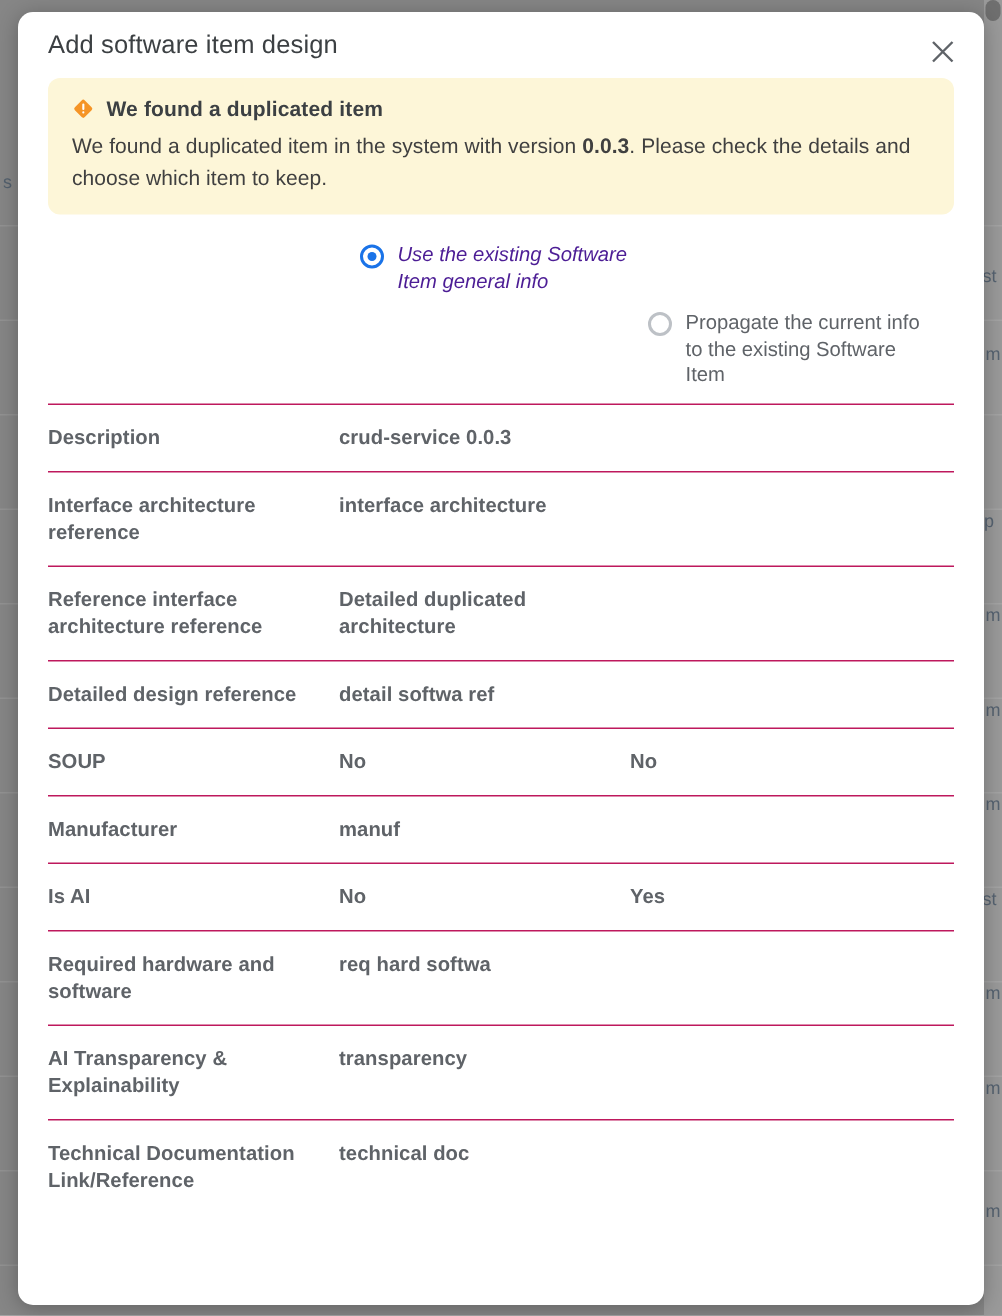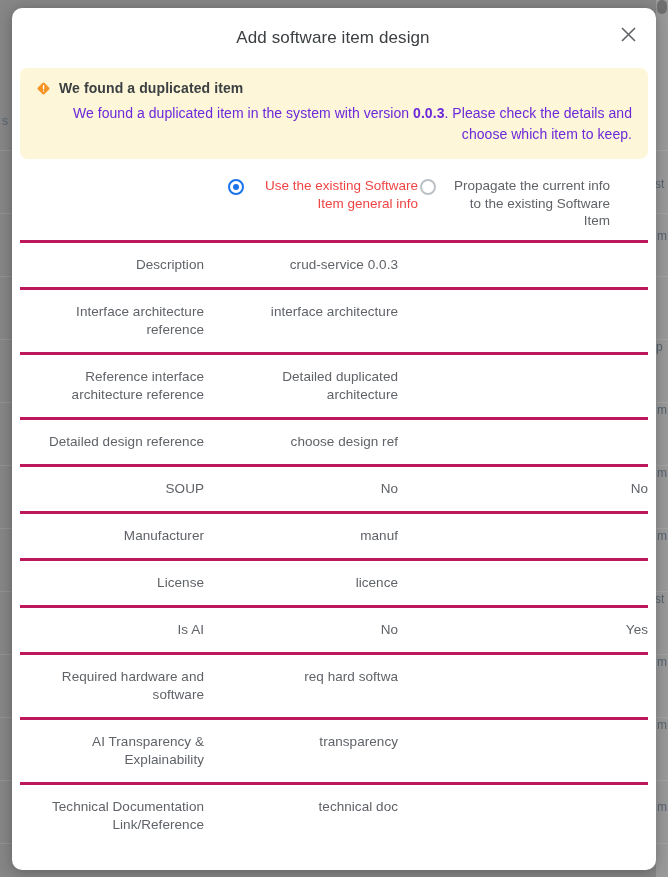--- a/index.html
+++ b/index.html
@@ -44,41 +44,41 @@
     width: 644px; height: 862px;
     background: #ffffff;
     border-radius: 10px;
     box-shadow: 0 2px 14px rgba(0,0,0,.28);
     overflow: hidden;
   }
 
   
   .modal-header {
     position: relative;
-    height: 60px;
+    height: 44px;
     padding: 0 22px 0 20px;
-    display: flex; align-items: center; justify-content: center;
+    display: flex; align-items: center;
   }
   .modal-title {
     font-size: 17px;
     color: #3c4043;
     font-weight: 400;
     letter-spacing: .1px;
   }
   .close-btn {
     position: absolute; right: 12px; top: 10px;
     width: 32px; height: 32px;
     display: flex; align-items: center; justify-content: center;
     cursor: pointer; border-radius: 50%;
     color: #5f6368;
   }
   .close-btn svg { display: block; }
 
   
-  .modal-body { padding: 0 8px; text-align: right; }
+  .modal-body { padding: 0 20px; }
 
   
   .warn-banner {
     background: #fdf6d8;
     border-radius: 8px;
     padding: 12px 16px 14px 16px;
     margin: 0 0 0 0;
   }
   .warn-title-row {
     display: flex; align-items: center; gap: 8px;
@@ -87,62 +87,62 @@
   .warn-diamond {
     width: 15px; height: 15px;
     flex: 0 0 15px;
     position: relative;
   }
   .warn-title {
     font-size: 14px; font-weight: 700; color: #3c4043;
     letter-spacing: .1px;
   }
   .warn-text {
-    font-size: 14px; color: #6d28d9; line-height: 21px;
+    font-size: 14px; color: #404040; line-height: 21px;
     letter-spacing: .05px;
   }
   .warn-text b { font-weight: 700; }
 
   
   .radio-row {
     display: flex;
     padding: 18px 0 10px 0;
     margin-left: 208px;
   }
   .radio-opt {
     display: flex; align-items: flex-start; gap: 9px;
     width: 190px;
     cursor: pointer;
   }
-  .radio-opt.second { margin-left: 2px; }
+  .radio-opt.second { margin-left: 2px; margin-top: 45px; }
   .radio-mark {
     margin-top: 2px;
     width: 16px; height: 16px; flex: 0 0 16px;
     border-radius: 50%;
     border: 2px solid #bdc1c6;
     background: #fff;
     position: relative;
   }
   .radio-mark.checked {
     border-color: #1a73e8;
   }
   .radio-mark.checked::after {
     content: "";
     position: absolute; left: 3px; top: 3px;
     width: 6px; height: 6px; border-radius: 50%;
     background: #1a73e8;
   }
   .radio-label {
     font-size: 13.5px; line-height: 17.5px; color: #5f6368;
   }
-  .radio-opt.selected .radio-label { color: #ef4444; }
+  .radio-opt.selected .radio-label { color: #4c1d95; font-style: italic; }
 
   
   .detail-table { width: 100%; border-collapse: collapse; }
-  .detail-table tr { border-top: 3px solid #be185d; }
+  .detail-table tr { border-top: 1px solid #be185d; font-weight: bold; }
   .detail-table td {
     padding: 13px 0 13px 0;
     vertical-align: top;
     font-size: 13.5px;
     line-height: 18px;
     color: #5f6368;
     letter-spacing: .05px;
   }
   .detail-table td.c-label { width: 194px; padding-right: 10px; }
   .detail-table td.c-left  { width: 194px; padding-right: 10px; }
@@ -241,36 +241,31 @@
             <td class="c-left">interface architecture</td>
             <td class="c-right"></td>
           </tr>
           <tr>
             <td class="c-label">Reference interface architecture reference</td>
             <td class="c-left">Detailed duplicated architecture</td>
             <td class="c-right"></td>
           </tr>
           <tr>
             <td class="c-label">Detailed design reference</td>
-            <td class="c-left">choose design ref</td>
+            <td class="c-left">detail softwa ref</td>
             <td class="c-right"></td>
           </tr>
           <tr>
             <td class="c-label">SOUP</td>
             <td class="c-left">No</td>
             <td class="c-right">No</td>
           </tr>
           <tr>
             <td class="c-label">Manufacturer</td>
             <td class="c-left">manuf</td>
-            <td class="c-right"></td>
-          </tr>
-          <tr>
-            <td class="c-label">License</td>
-            <td class="c-left">licence</td>
             <td class="c-right"></td>
           </tr>
           <tr>
             <td class="c-label">Is AI</td>
             <td class="c-left">No</td>
             <td class="c-right">Yes</td>
           </tr>
           <tr>
             <td class="c-label">Required hardware and software</td>
             <td class="c-left">req hard softwa</td>

